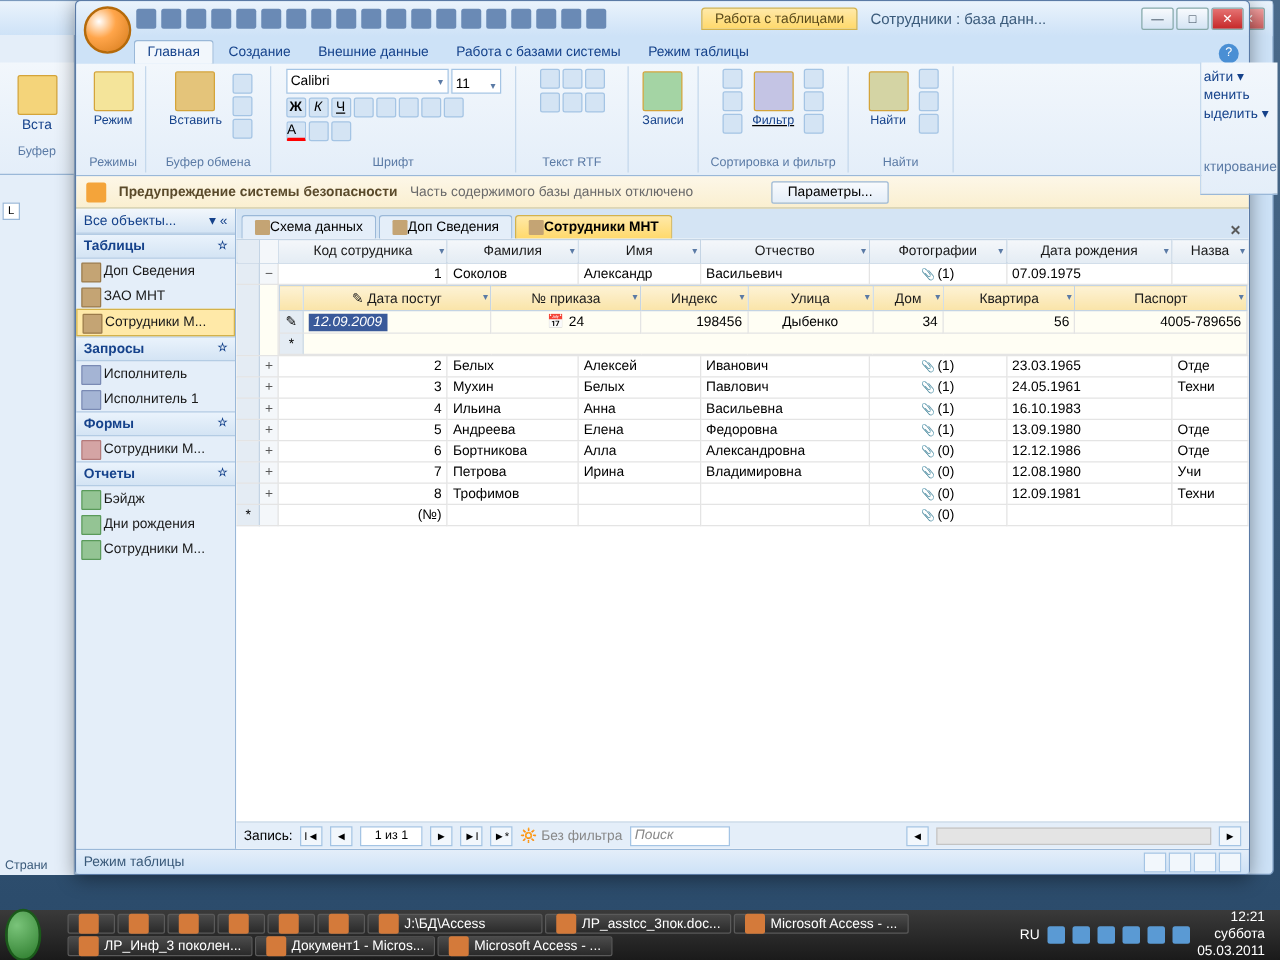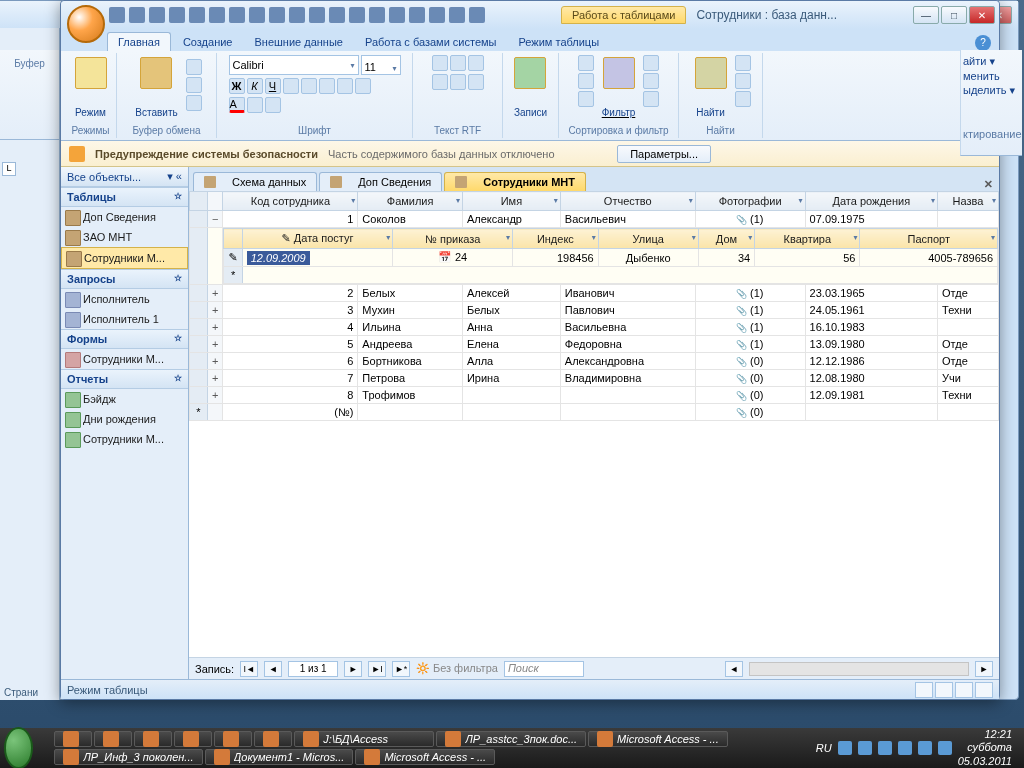--- a/index.html
+++ b/index.html
@@ -25,21 +25,21 @@
 .ribbon-tabs { height: 22px; background: #cde2f7; display: flex; align-items: flex-end; padding-left: 46px; gap: 2px; }
 .ribbon-tab { padding: 3px 10px; color: #15428b; cursor: pointer; border-radius: 3px 3px 0 0; }
 .ribbon-tab.active { background: #f2f7fc; border: 1px solid #9ab8d8; border-bottom: none; }
 .help-icon { margin-left: auto; margin-right: 8px; width: 16px; height: 16px; background: #4a8fd4; border-radius: 50%; color: #fff; text-align: center; line-height: 16px; font-size: 10px; }
 
 .office-btn { position: absolute; top: 4px; left: 6px; width: 38px; height: 38px; border-radius: 50%; background: radial-gradient(circle at 30% 30%, #fff, #ffa54a 40%, #d47a1a); border: 2px solid #b56a0a; z-index: 5; }
 
 .ribbon { height: 90px; background: linear-gradient(#f2f7fc, #e4eef9); border-bottom: 1px solid #9ab8d8; display: flex; padding: 2px 4px; }
 .ribbon-group { border-right: 1px solid #c4d8ec; padding: 2px 6px; display: flex; flex-direction: column; align-items: center; justify-content: space-between; }
 .ribbon-group-label { font-size: 10px; color: #5a7aa5; text-align: center; padding-top: 2px; }
-.ribbon-big-btn { display: flex; flex-direction: column; align-items: center; gap: 18px; padding: 2px 4px; }
+.ribbon-big-btn { display: flex; flex-direction: column; align-items: center; gap: 2px; padding: 2px 4px; }
 .ribbon-big-btn .ico { width: 32px; height: 32px; background: #f4d47a; border: 1px solid #d4a43a; border-radius: 2px; }
 .ribbon-big-btn .lbl { font-size: 10px; color: #15428b; }
 .ribbon-row { display: flex; gap: 2px; align-items: center; }
 .small-ico { width: 16px; height: 16px; background: #d4e4f4; border: 1px solid #a4c4e4; border-radius: 2px; }
 .font-combo { width: 130px; height: 20px; border: 1px solid #a4c4e4; background: #fff; padding: 1px 3px; font-size: 11px; display:flex; align-items:center; justify-content:space-between;}
 .size-combo { width: 40px; height: 20px; border: 1px solid #a4c4e4; background: #fff; padding: 1px 3px; font-size: 11px; display:flex; align-items:flex-end; justify-content:space-between;}
 .dd-arrow::after { content: "▾"; font-size: 8px; color: #5a7aa5; }
 
 .security-bar { height: 26px; background: linear-gradient(#fdf7e8, #faefd0); border-bottom: 1px solid #d4c48a; display: flex; align-items: center; padding: 0 8px; gap: 10px; }
 .shield { width: 16px; height: 16px; background: #f4a43a; border-radius: 2px; }
@@ -54,21 +54,21 @@
 .nav-group { padding: 3px 6px; background: linear-gradient(#eaf3fc,#d4e4f4); border-top: 1px solid #b4cce4; border-bottom: 1px solid #b4cce4; color: #15428b; font-weight: bold; display:flex; justify-content:space-between;}
 .nav-item { padding: 4px 6px 4px 22px; color: #1a1a1a; position: relative; cursor: pointer; white-space: nowrap; overflow: hidden; text-overflow: ellipsis; }
 .nav-item.selected { background: #ffe9a8; border: 1px solid #d4b24a; }
 .nav-item::before { content: ""; position: absolute; left: 4px; top: 3px; width: 14px; height: 14px; background: #94c494; border: 1px solid #5a9a5a; border-radius: 1px; }
 .nav-item.table::before { background: #c4a474; border-color: #9a7a4a; }
 .nav-item.query::before { background: #a4b4d4; border-color: #7a8ab4; }
 .nav-item.form::before { background: #d4a4a4; border-color: #b47a7a; }
 
 .work-area { flex: 1; background: #fff; display: flex; flex-direction: column; overflow: hidden; }
 .doc-tabs { height: 24px; background: #d4e4f4; display: flex; align-items: flex-end; padding-left: 4px; }
-.doc-tab { padding: 3px 10px; background: #e4eef9; border: 1px solid #9ab8d8; border-bottom: none; margin-right: 2px; border-radius: 3px 3px 0 0; display:flex; gap:16px; align-items:center;}
+.doc-tab { padding: 3px 10px; background: #e4eef9; border: 1px solid #9ab8d8; border-bottom: none; margin-right: 2px; border-radius: 3px 3px 0 0; display:flex; gap:0; align-items:center;}
 .doc-tab.active { background: linear-gradient(#ffe9a8,#ffd96b); border-color: #d4b24a; font-weight: bold; }
 .doc-tab .ti { width: 12px; height: 12px; background: #c4a474; border-radius: 1px; }
 .tab-close { margin-left: auto; padding: 0 6px; font-weight: bold; color: #5a5a5a; cursor:pointer; }
 
 .datasheet { flex: 1; overflow: auto; background: #fff; position: relative; }
 .dgrid { border-collapse: collapse; width: 100%; }
 .dgrid th { background: linear-gradient(#f4f7fa,#e4ecf4); border: 1px solid #c4d4e4; padding: 3px 4px; font-weight: normal; color: #1a1a1a; position: relative; white-space: nowrap; font-size:11px;}
 .dgrid th .col-dd { position: absolute; right: 2px; top: 4px; font-size: 8px; color: #5a7aa5; }
 .dgrid td { border: 1px solid #e4e4e4; padding: 2px 4px; font-size: 11px; white-space: nowrap; }
 .dgrid .row-sel { width: 18px; background: #e4ecf4; border-right: 1px solid #c4d4e4; text-align: center; }
@@ -80,21 +80,21 @@
 
 .record-nav { height: 22px; background: #e4eef9; border-top: 1px solid #c4d4e4; display: flex; align-items: center; padding: 0 6px; gap: 6px; font-size: 11px; }
 .rn-btn { width: 18px; height: 16px; border: 1px solid #a4c4e4; background: #f2f7fc; text-align: center; line-height: 14px; font-size: 9px; cursor:pointer;}
 .rn-input { width: 50px; height: 16px; border: 1px solid #a4c4e4; text-align: center; font-size: 10px; }
 .search-box { width: 80px; height: 16px; border: 1px solid #a4c4e4; background: #fff; padding: 0 3px; color: #888; font-style: italic; }
 
 .statusbar { height: 20px; background: linear-gradient(#e4eef9,#cde2f7); border-top: 1px solid #9ab8d8; display: flex; align-items: center; padding: 0 6px; font-size: 11px; color: #3a5a7a; }
 .sb-right { margin-left: auto; display: flex; gap: 2px; }
 .sb-icon { width: 18px; height: 16px; border: 1px solid #a4c4e4; background: #f2f7fc; }
 
-.taskbar { position: absolute; bottom: 0; left: 0; right: 0; height: 40px; background: linear-gradient(#3a3a3a, #1a1a1a); display: flex; align-items: center; padding: 0 4px; gap: 17px; font-style: italic; }
+.taskbar { position: absolute; bottom: 0; left: 0; right: 0; height: 40px; background: linear-gradient(#3a3a3a, #1a1a1a); display: flex; align-items: center; padding: 0 4px; gap: 17px; }
 .start-btn { width: 42px; height: 42px; border-radius: 50%; background: radial-gradient(circle at 30% 30%, #7ac47a, #2a7a2a); border: 2px solid #1a5a1a; margin-right: 4px;}
 .task-item { height: 30px; padding: 0 8px; background: linear-gradient(#4a4a4a,#2a2a2a); border: 1px solid #5a5a5a; border-radius: 2px; color: #fff; display: flex; align-items: center; gap: 4px; font-size: 11px; min-width: 60px;}
 .task-item .ti { width: 16px; height: 16px; background: #d47a3a; border-radius: 2px; }
 .tray { margin-left: auto; display: flex; align-items: center; gap: 6px; color: #fff; font-size: 11px; padding-right: 8px; }
 .tray-ico { width: 14px; height: 14px; background: #5a9ad4; border-radius: 2px; }
 .clock { text-align: right; line-height: 1.2; }
 
 .left-strip { position: absolute; top: 28px; left: 0; width: 60px; height: 672px; background: #e4eef9; border-right: 1px solid #9ab8d8; }
 .left-strip .btn { display:flex; flex-direction:column; align-items:center; padding:6px 2px; font-size:10px; color:#15428b;}
 .left-strip .btn .ico { width:32px; height:32px; background:#f4d47a; border:1px solid #d4a43a; border-radius:2px; margin-bottom:2px;}
@@ -108,20 +108,24 @@
     <div class="tbar">
       <span class="wbtn">—</span>
       <span class="wbtn">□</span>
       <span class="wbtn close">✕</span>
     </div>
   </div>
 
   <div class="left-strip">
     <div style="height:22px"></div>
     <div style="height:90px; background:linear-gradient(#f2f7fc,#e4eef9); border-bottom:1px solid #9ab8d8; padding:4px 2px;">
+      <div class="btn">
+          <div class="ico"></div>
+          <span>Вста</span>
+        </div>
       <div class="lbl2">Буфер</div>
     </div>
     <div style="position:absolute; left:2px; top:134px; width:14px; height:14px; border:1px solid #9ab8d8; background:#fff; text-align:center; font-size:9px;">L</div>
     <div style="position:absolute; bottom:2px; left:4px; font-size:10px; color:#3a5a7a;">Страни</div>
   </div>
 
   <div class="main-window">
     <div class="office-btn"></div>
     <div class="titlebar">
       <div class="qat">

